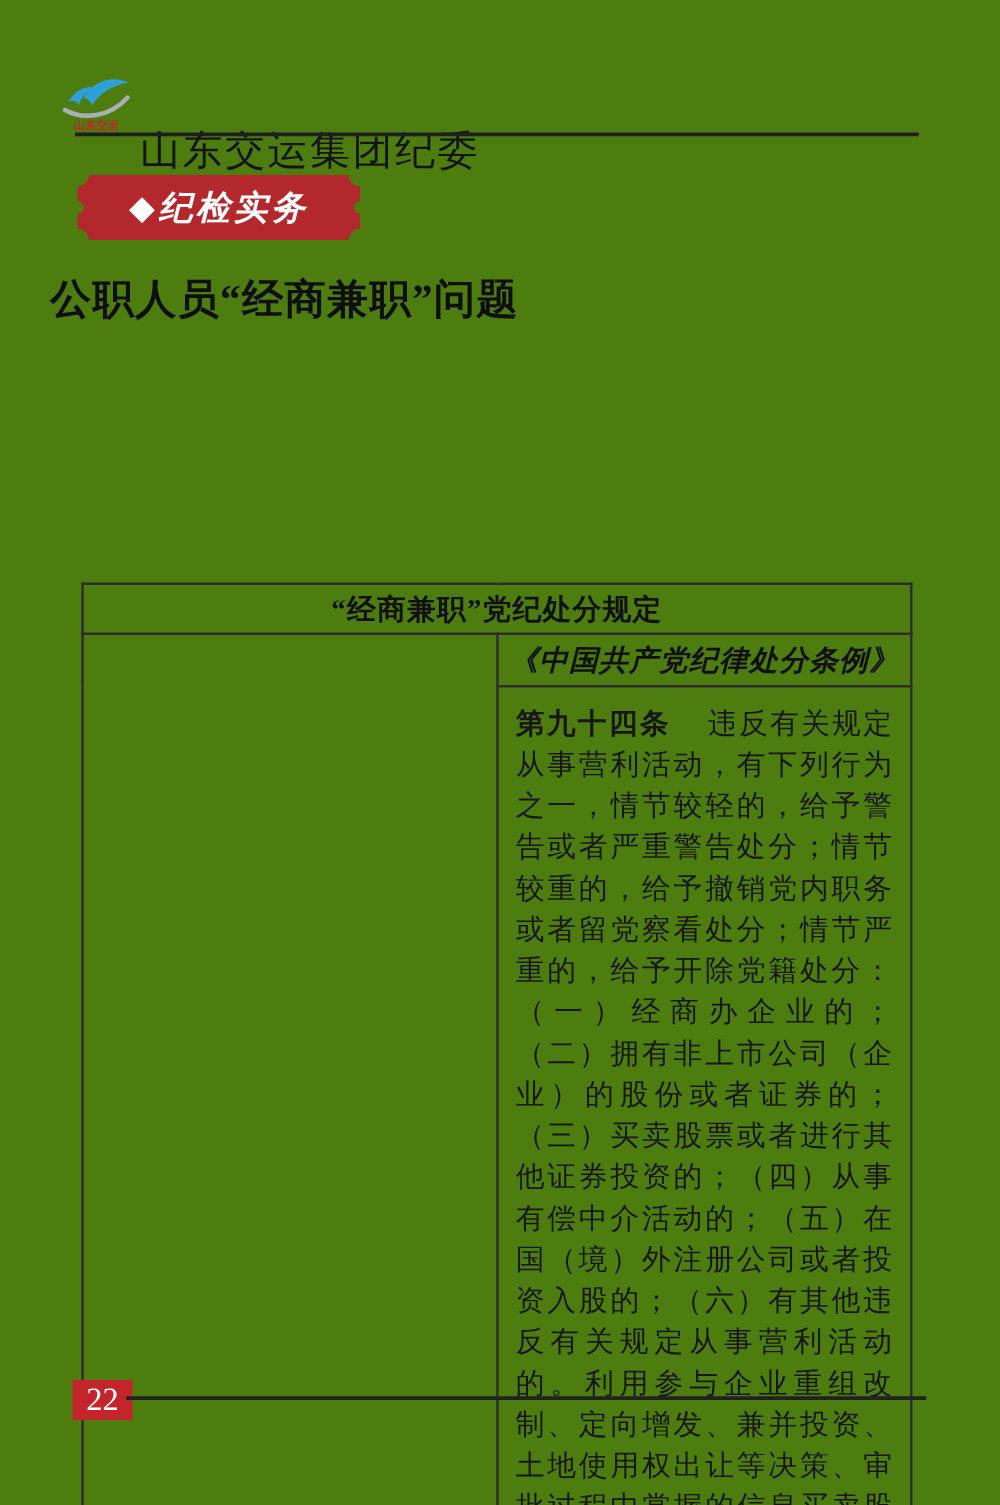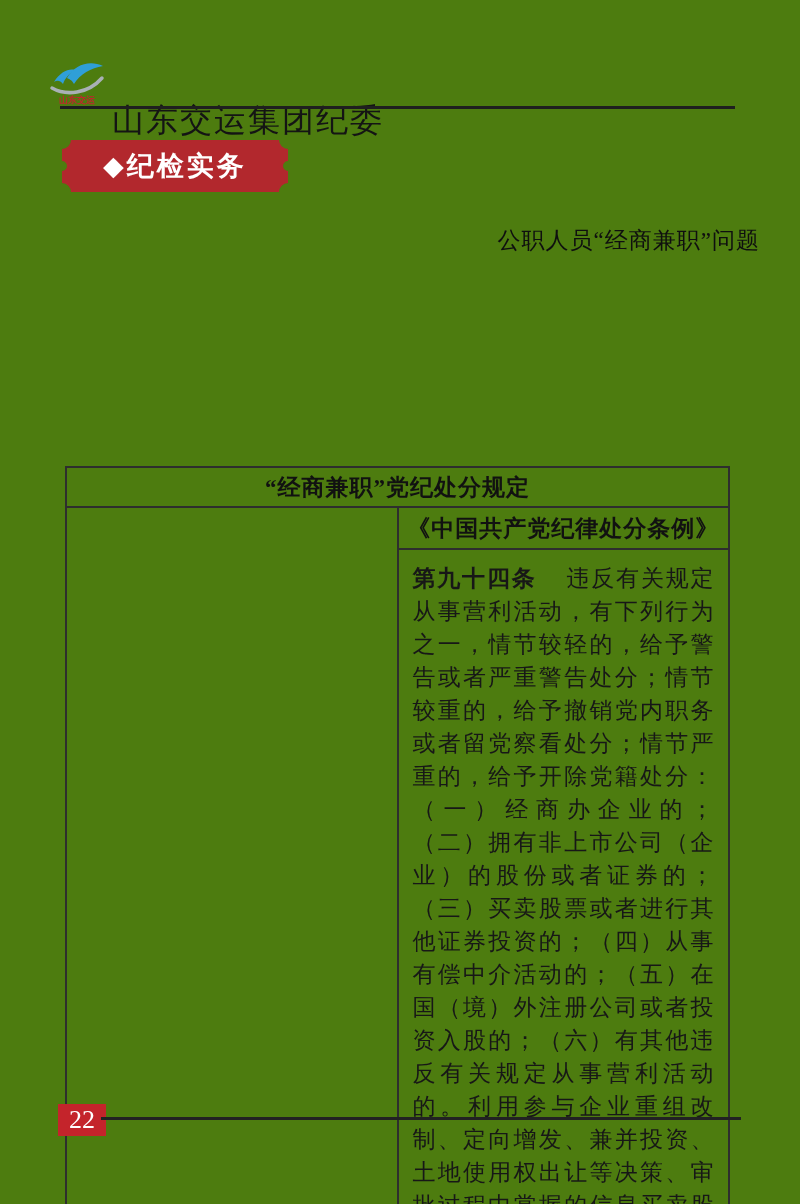--- a/index.html
+++ b/index.html
@@ -23,47 +23,48 @@
   }
   .header-rule{position:absolute;left:60px;top:106px;width:675px;height:3px;background:#1f1f1f;}
   
   .badge{position:absolute;left:62px;top:140px;width:226px;height:52px;}
   .badge svg{position:absolute;left:0;top:0;}
   .badge-label{
     position:absolute;left:0;top:0;width:226px;height:52px;
     display:flex;align-items:center;justify-content:center;
     color:#ffffff;font-weight:700;font-size:27px;letter-spacing:3px;
     font-family:"Liberation Serif","DejaVu Serif",serif;
+    font-style:italic;
   }
   
   .title{
     position:absolute;left:40px;top:220px;width:720px;
-    text-align:right;font-weight:400;color:#0f0f0f;
-    font-size:23px;line-height:41px;letter-spacing:1px;
+    text-align:left;font-weight:700;color:#0f0f0f;
+    font-size:33px;line-height:41px;letter-spacing:1px;
   }
   
   .intro{
     position:absolute;left:60px;top:336px;width:682px;
     font-size:23px;line-height:46px;color:#1c1c1c;
     text-align:justify;text-indent:2em;letter-spacing:0.5px;
   }
   
   .rules-table{
     position:absolute;left:65px;top:466px;width:665px;
     border-collapse:collapse;table-layout:fixed;
   }
   .rules-table td{border:2px solid #2e2e2e;}
   .th1{
     height:36px;text-align:center;vertical-align:middle;
     font-weight:700;font-size:23px;letter-spacing:1px;color:#111;
   }
   .left-col{width:86px;}
   .th2{
     height:38px;text-align:center;vertical-align:middle;
-    font-weight:700;font-size:23px;letter-spacing:1px;color:#111;
+    font-weight:700;font-size:23px;letter-spacing:1px;color:#111;font-style:italic;
   }
   .body-cell{
     height:545px;vertical-align:top;
     padding:12px 14px 12px 14px;
     font-size:23px;line-height:33px;color:#171717;
     text-align:justify;letter-spacing:0.5px;
   }
   .art-no{font-weight:700;margin-right:1.3em;}
   
   .page-num{

